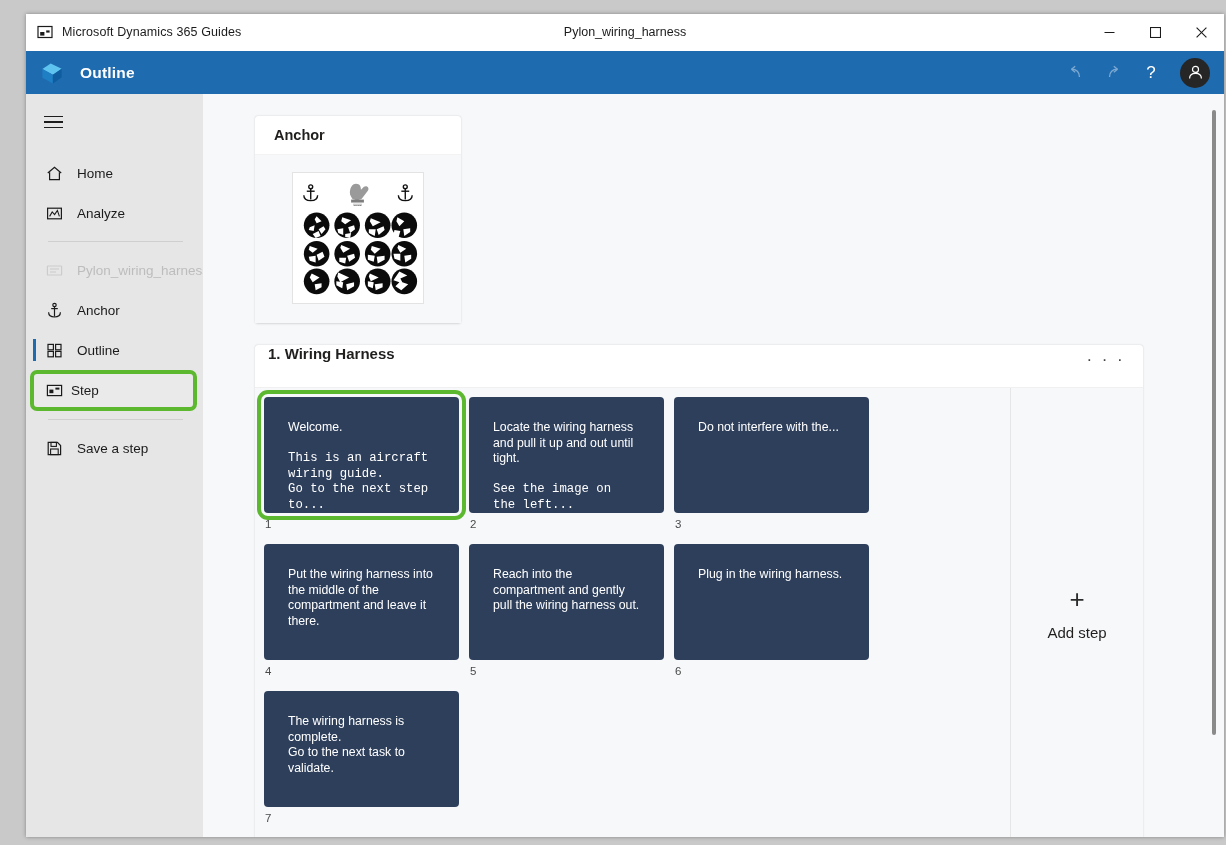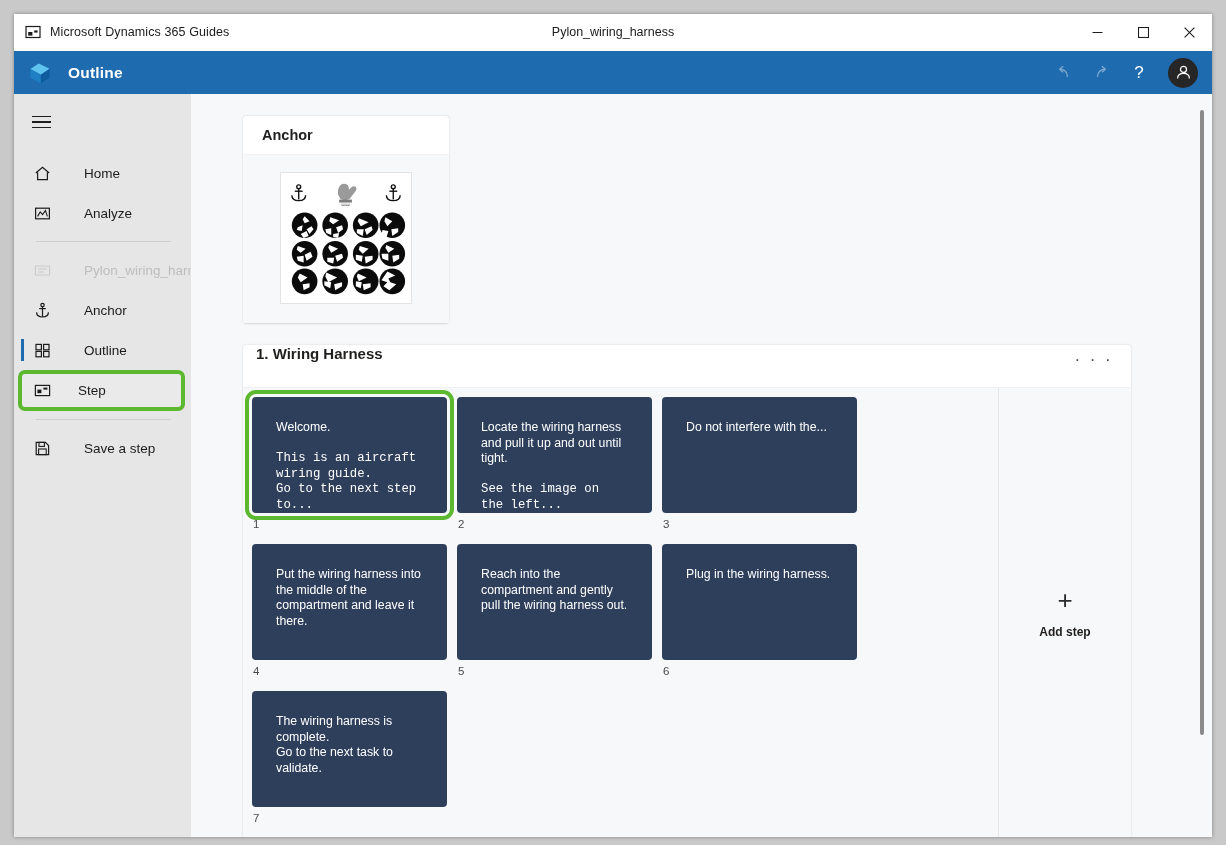--- a/index.html
+++ b/index.html
@@ -9,21 +9,21 @@
     font-family: "Liberation Sans", sans-serif;
     overflow: hidden;
   }
   .desktop {
     width: 1226px; height: 845px;
     background: #c9c9c9;
     position: relative;
   }
   .window {
     position: absolute;
-    left: 14px; top: 14px;
+    left: 26px; top: 14px;
     width: 1198px; height: 823px;
     background: #ffffff;
     box-shadow: 0 0 4px rgba(0,0,0,0.35);
     overflow: hidden;
     display: flex;
     flex-direction: column;
   }
 
   
   .titlebar {
@@ -125,21 +125,21 @@
     margin: 0 6px 0 4px;
     padding-left: 11px;
     height: 41px;
     background: #eaeaea;
     gap: 8px;
   }
   .nav-sep {
     height: 1px; background: #cfcfcf;
     margin: 8px 20px 8px 22px;
   }
-  .nav-label { white-space: nowrap; margin-left: 19px; }
+  .nav-label { white-space: nowrap; }
 
   
   .canvas {
     flex: 1 1 auto;
     background: #f7f8fa;
     position: relative;
     overflow: hidden;
     padding: 22px 0 0 52px;
   }
 
@@ -226,21 +226,21 @@
     width: 132px; flex: 0 0 132px;
     display: flex; flex-direction: column;
     align-items: center; justify-content: center;
     padding-bottom: 14px;
     cursor: default;
   }
   .add-plus {
     font-size: 26px; font-weight: 300; color: #2b2b2b;
     line-height: 1; margin-bottom: 12px;
   }
-  .add-label { font-size: 12px; color: #201f1e; font-weight: bold; }
+  .add-label { font-size: 15px; color: #201f1e; }
 
   
   .vscroll {
     position: absolute; right: 4px; top: 0;
     width: 12px; height: 100%;
     background: transparent;
   }
   .vscroll-thumb {
     position: absolute; left: 4px; top: 16px;
     width: 4px; height: 625px;

